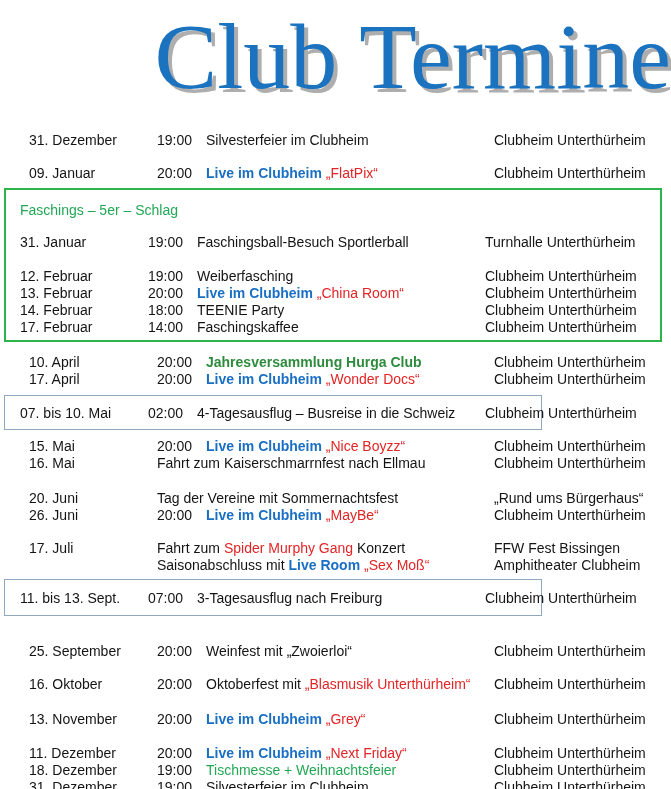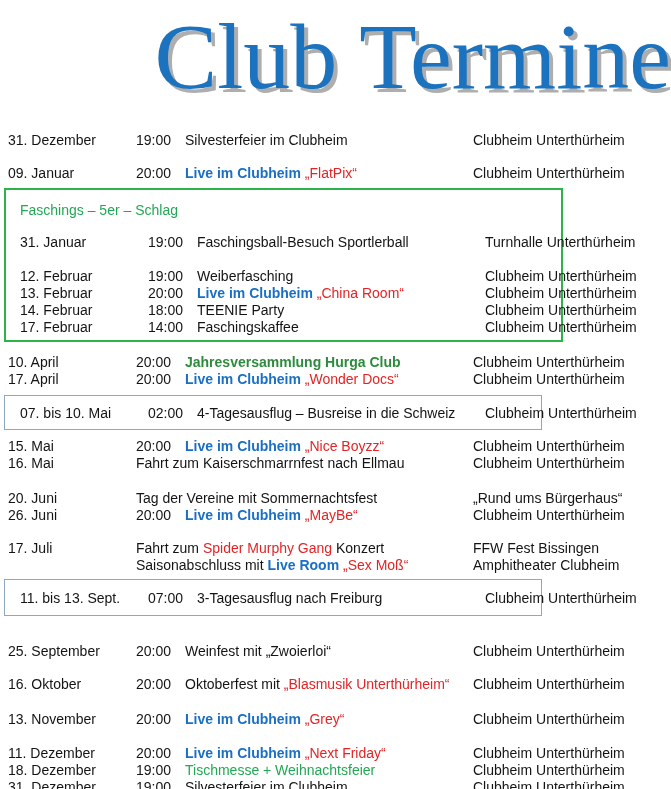--- a/index.html
+++ b/index.html
@@ -18,32 +18,32 @@
     text-align:right;
     font-family:"Liberation Serif", serif;
     font-size:94px;
     color:#1b73bf;
     text-shadow:4px 4px 0 #aeaeae;
     white-space:nowrap;
   }
   .row{
     display:grid;
     grid-template-columns:128px 49px 288px auto;
-    padding-left:8px;
+    padding-left:29px;
     white-space:pre;
   }
   .row .c{white-space:pre;overflow:visible;}
   .desc.wide{grid-column:2 / 4;}
   .b{font-weight:bold;color:#1a6fc4;}
   .r{color:#e32426;}
   .gb{font-weight:bold;color:#2e8b3d;}
   .lg{color:#22a855;}
   .greenbox{
     box-sizing:border-box;
-    margin-left:4px;width:559px;
+    margin-left:4px;width:658px;
     border:2px solid #2cb34a;
     padding:12px 0 4px 0;
   }
   .greenbox .row{padding-left:14px;}
   .gb-header{
     padding-left:14px;
     color:#22a855;
     white-space:pre;
   }
   .bluebox{

